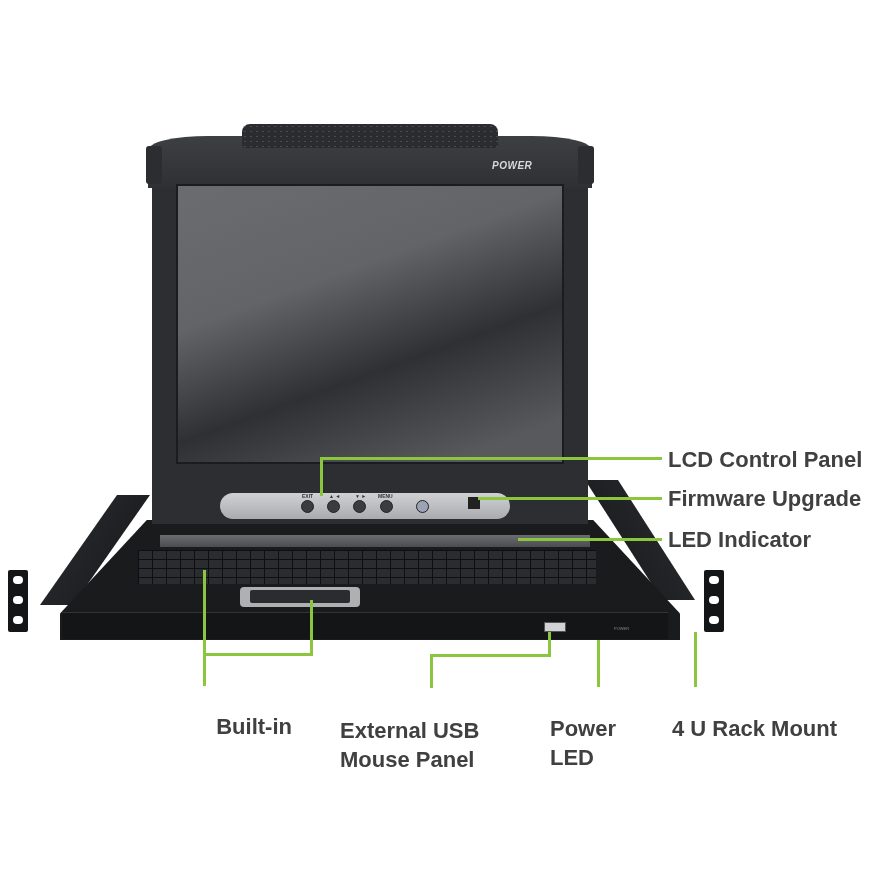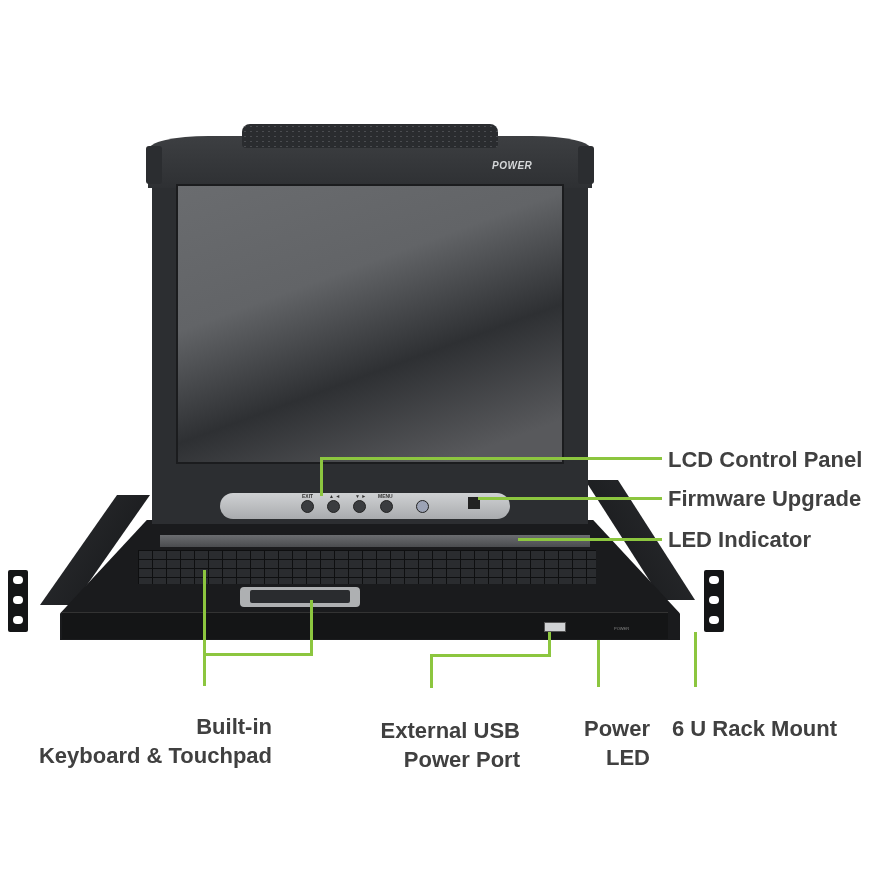--- a/index.html
+++ b/index.html
@@ -30,21 +30,21 @@
     background-size:14px 9px;background-color:#2a2c2f;}
   .touchpad{left:240px;top:587px;width:120px;height:20px;background:#aeb0b2;border-radius:4px;}
   .touchpad-inner{left:250px;top:590px;width:100px;height:13px;background:#2a2c2f;border-radius:2px;}
   .usb{left:544px;top:622px;width:20px;height:8px;background:#d0d2d4;border:1px solid #555;}
   .pwr-lbl{left:614px;top:626px;font-size:4px;color:#888;}
   
   .line{position:absolute;background:#8cc63f;}
   
   .label{position:absolute;font-weight:bold;color:#404040;font-size:22px;line-height:29px;white-space:nowrap;}
   .right{text-align:right;}
-  .center{text-align:right;}
+  .center{text-align:left;}
 </style>
 </head>
 <body>
 
 <div class="abs rail-l"></div>
 <div class="abs rail-r"></div>
 <div class="abs ear" style="left:8px;">
   <div class="hole" style="top:6px;"></div>
     <div class="hole" style="top:26px;"></div>
     <div class="hole" style="top:46px;"></div>
@@ -96,25 +96,24 @@
 <div class="line" style="left:430px;top:654px;width:121px;height:3px;"></div>
 <div class="line" style="left:430px;top:654px;width:3px;height:34px;"></div>
 
 <div class="line" style="left:597px;top:640px;width:3px;height:47px;"></div>
 <div class="line" style="left:694px;top:632px;width:3px;height:55px;"></div>
 
 <div class="label" style="left:668px;top:445px;">LCD Control Panel</div>
 <div class="label" style="left:668px;top:484px;text-align:right;">Firmware Upgrade</div>
 <div class="label" style="left:668px;top:525px;">LED Indicator</div>
 
-<div class="label right" style="left:0px;top:712px;width:272px;">
+<div class="label right" style="left:0px;top:712px;width:272px;padding-left:20px;">
   <div>Built-in</div>
-  <div>Keyboard &amp; Touchpad</div>
 </div>
 <div class="label center" style="left:340px;top:716px;width:180px;">
   <div>External USB</div>
-  <div>Power Port</div>
+  <div>Mouse Panel</div>
 </div>
 <div class="label center" style="left:550px;top:714px;width:100px;">
   <div>Power</div>
   <div>LED</div>
 </div>
-<div class="label" style="left:672px;top:714px;">6 U Rack Mount</div>
+<div class="label" style="left:672px;top:714px;">4 U Rack Mount</div>
 
 </body></html>

